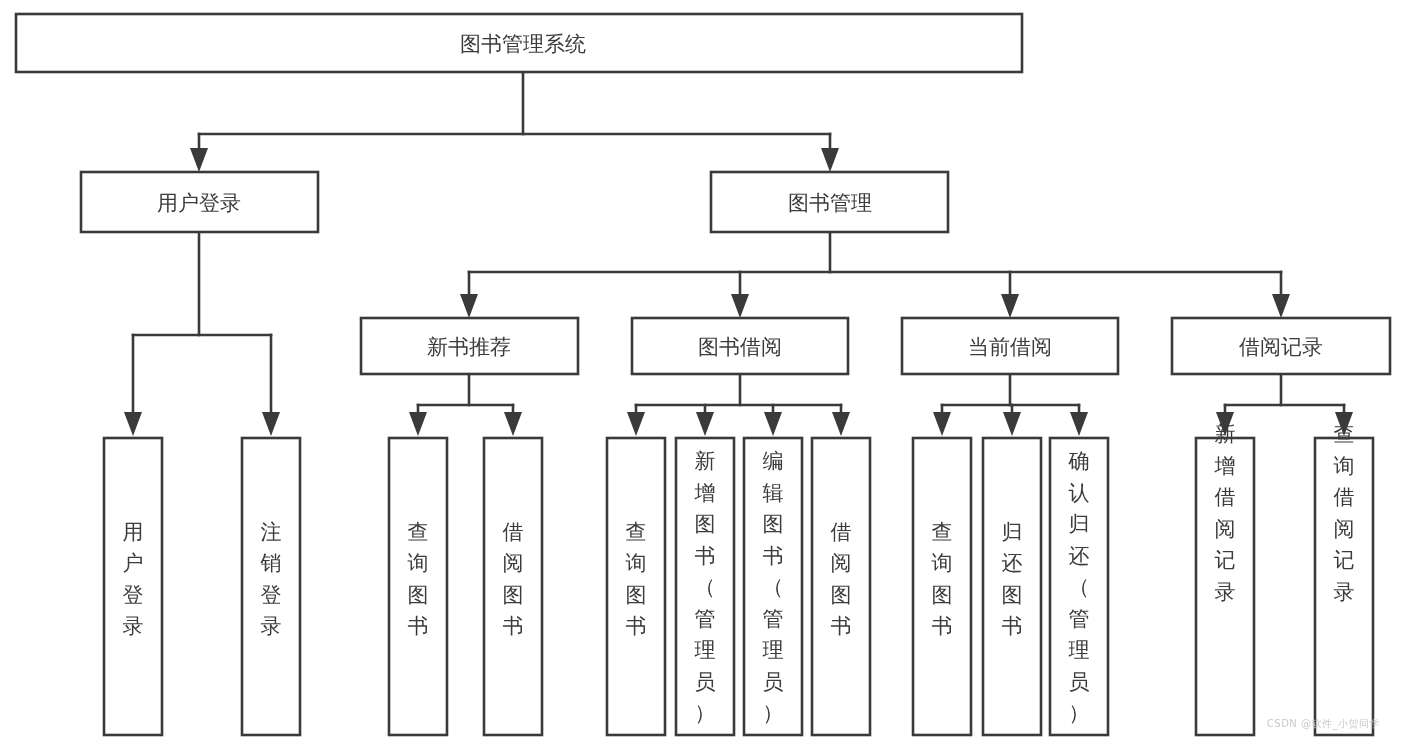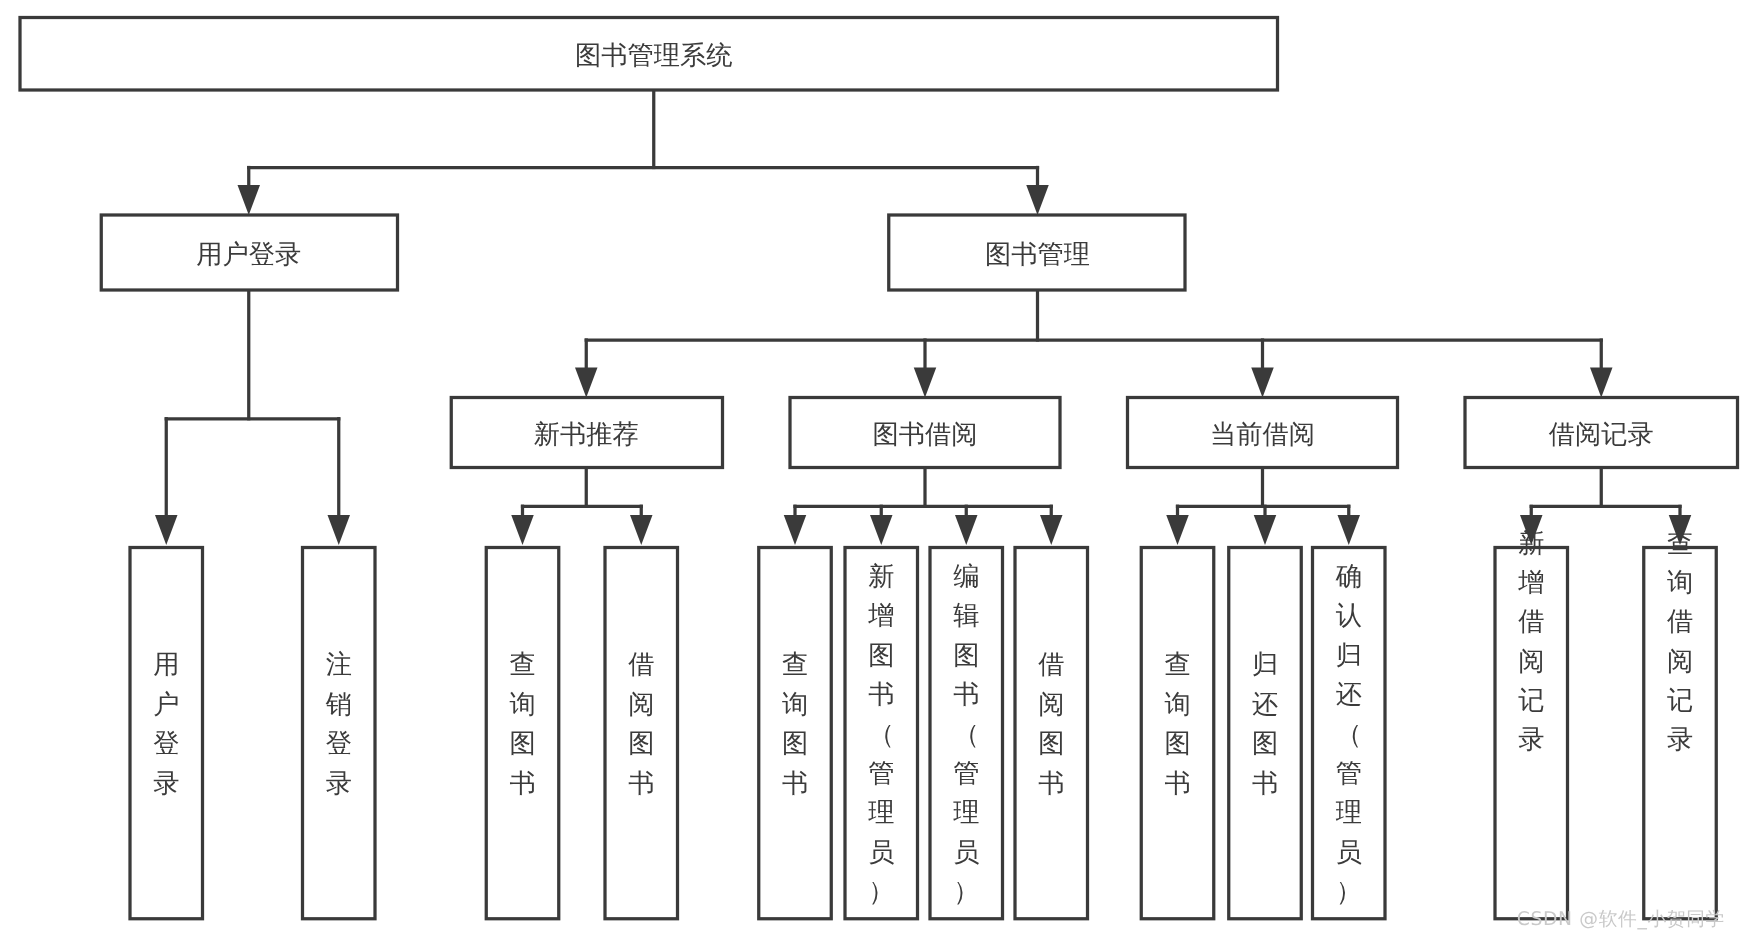--- a/index.html
+++ b/index.html
@@ -18,23 +18,23 @@
     font-family:"DejaVu Sans","Liberation Sans",sans-serif;
     font-size:21px;fill:#3b3b3b;
     text-anchor:middle;dominant-baseline:central;
   }
   .leaf-label{
     font-family:"DejaVu Sans","Liberation Sans",sans-serif;
     font-size:21px;fill:#3b3b3b;
     text-anchor:middle;
   }
   .watermark{
-    position:absolute;right:8px;bottom:2px;
+    position:absolute;right:8px;bottom:16px;
     font-family:"DejaVu Sans","Liberation Sans",sans-serif;
-    font-size:15px;color:#c9c9c9;white-space:nowrap;
+    font-size:10px;color:#c9c9c9;white-space:nowrap;
     letter-spacing:0.5px;user-select:none;
   }
 </style>
 </head>
 <body>
 
 <div id="diagram-root">
 
   <svg id="tree-svg" viewBox="0 0 1405 747" xmlns="http://www.w3.org/2000/svg">
 

